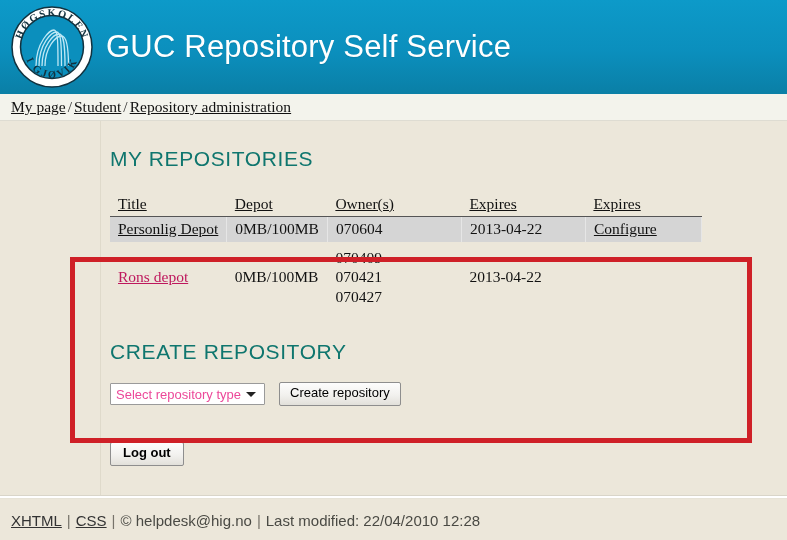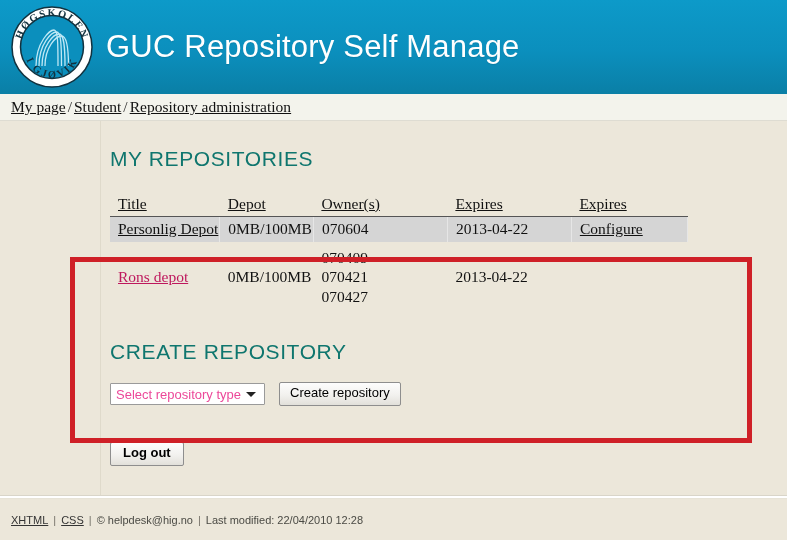--- a/index.html
+++ b/index.html
@@ -126,21 +126,21 @@
     text-align: left;
     padding: 2px 8px 3px 8px;
     border-bottom: 1px solid #555;
     background: #ece7da;
     white-space: nowrap;
   }
   table.repos th .hdr {
     text-decoration: underline;
   }
   table.repos td {
-    padding: 3px 1px 4px 8px;
+    padding: 3px 8px 4px 8px;
     vertical-align: middle;
     white-space: nowrap;
   }
   tr.row-alt td {
     background: #d5d5d5;
     border-right: 1px solid #e6e6e6;
   }
   tr.row-plain td {
     background: transparent;
     padding-top: 6px;
@@ -226,21 +226,21 @@
     border-bottom: 1px solid #e7e3d7;
   }
   .footer {
     height: 42px;
     background: #ece7da;
     display: flex;
     align-items: center;
     padding-left: 11px;
     box-sizing: border-box;
     font-family: "Liberation Sans", sans-serif;
-    font-size: 11px;
+    font-size: 15px;
     color: #4a4a44;
   }
   .footer a {
     color: #333333;
     text-decoration: underline;
   }
   .footer .fsep { padding: 0 5px; color: #77736a; }
 </style>
 </head>
 <body>
@@ -261,21 +261,21 @@
         <path id="arcTop" d="M 13 43 A 31 31 0 0 1 75 43" fill="none"></path>
         <path id="arcBot" d="M 17 47 A 27 27 0 0 0 71 47" fill="none"></path>
         <text font-family="'Liberation Serif', serif" font-size="10.5" font-weight="bold" fill="#12323f" letter-spacing="1.6">
           <textPath href="#arcTop" startOffset="50%" text-anchor="middle">HØGSKOLEN</textPath>
         </text>
         <text font-family="'Liberation Serif', serif" font-size="10.5" font-weight="bold" fill="#12323f" letter-spacing="2.4">
           <textPath href="#arcBot" startOffset="50%" text-anchor="middle">I GJØVIK</textPath>
         </text>
       </svg>
     </div>
-    <div class="site-title">GUC Repository Self Manage</div>
+    <div class="site-title">GUC Repository Self Service</div>
   </div>
 
   <div class="breadcrumb-bar">
     <div class="breadcrumb">
       <a href="#">My page</a><span class="sep">/</span><a href="#">Student</a><span class="sep">/</span><a href="#">Repository administration</a>
     </div>
   </div>
 
   <div class="main">
     <div class="content-rule"></div>

